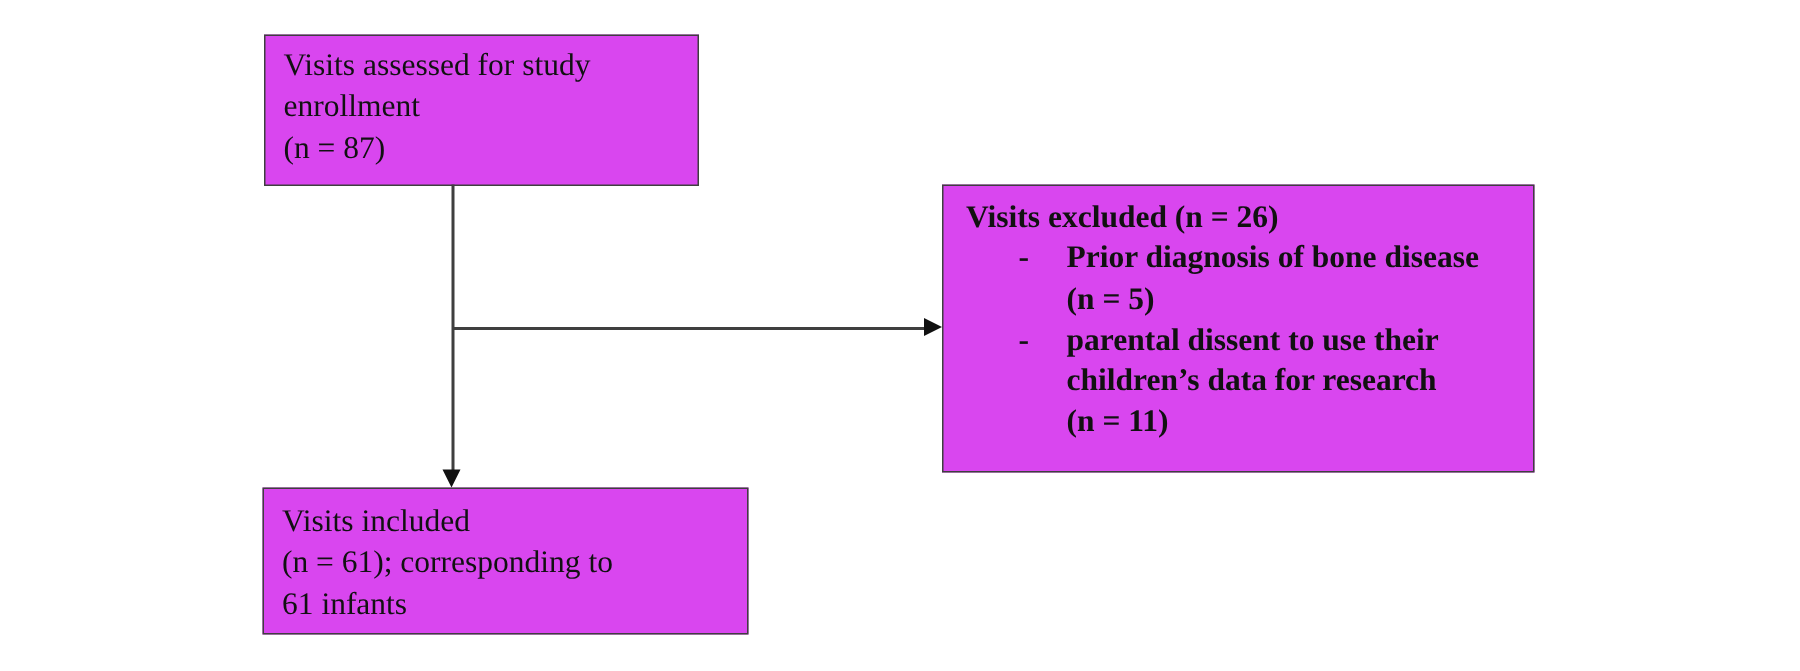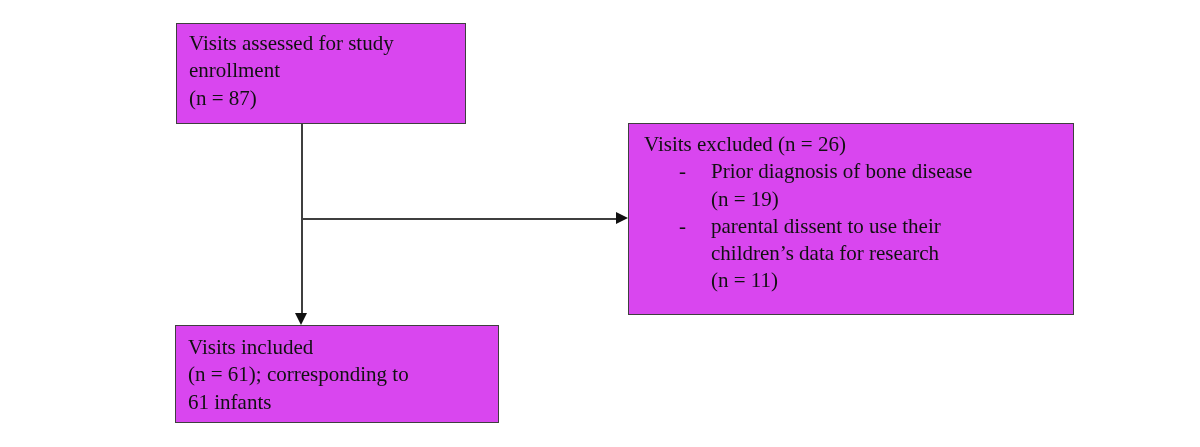--- a/index.html
+++ b/index.html
@@ -30,23 +30,24 @@
   .box-assessed {
     left: 176px;
     top: 23px;
     width: 290px;
     height: 101px;
     padding: 6px 10px 6px 12px;
   }
   .box-excluded {
     left: 628px;
     top: 123px;
-    width: 446px;
+    width: 395px;
     height: 192px;
     padding: 7px 10px 7px 15px;
+    font-weight: bold;
   }
   .box-included {
     left: 175px;
     top: 325px;
     width: 324px;
     height: 98px;
     padding: 8px 10px 18px 12px;
   }
   .excluded-list {
     margin: 0;
@@ -111,21 +112,21 @@
 enrollment
 (n = 87)</div>
   </div>
 
   <div class="box box-excluded">
     <div class="box-text">Visits excluded (n = 26)</div>
     <div class="excluded-list">
       <div class="list-item">
         <span class="bullet">-</span>
         <span class="item-text">Prior diagnosis of bone disease
-(n = 19)</span>
+(n = 5)</span>
       </div>
       <div class="list-item">
         <span class="bullet">-</span>
         <span class="item-text">parental dissent to use their
 children’s data for research
 (n = 11)</span>
       </div>
     </div>
   </div>
 

